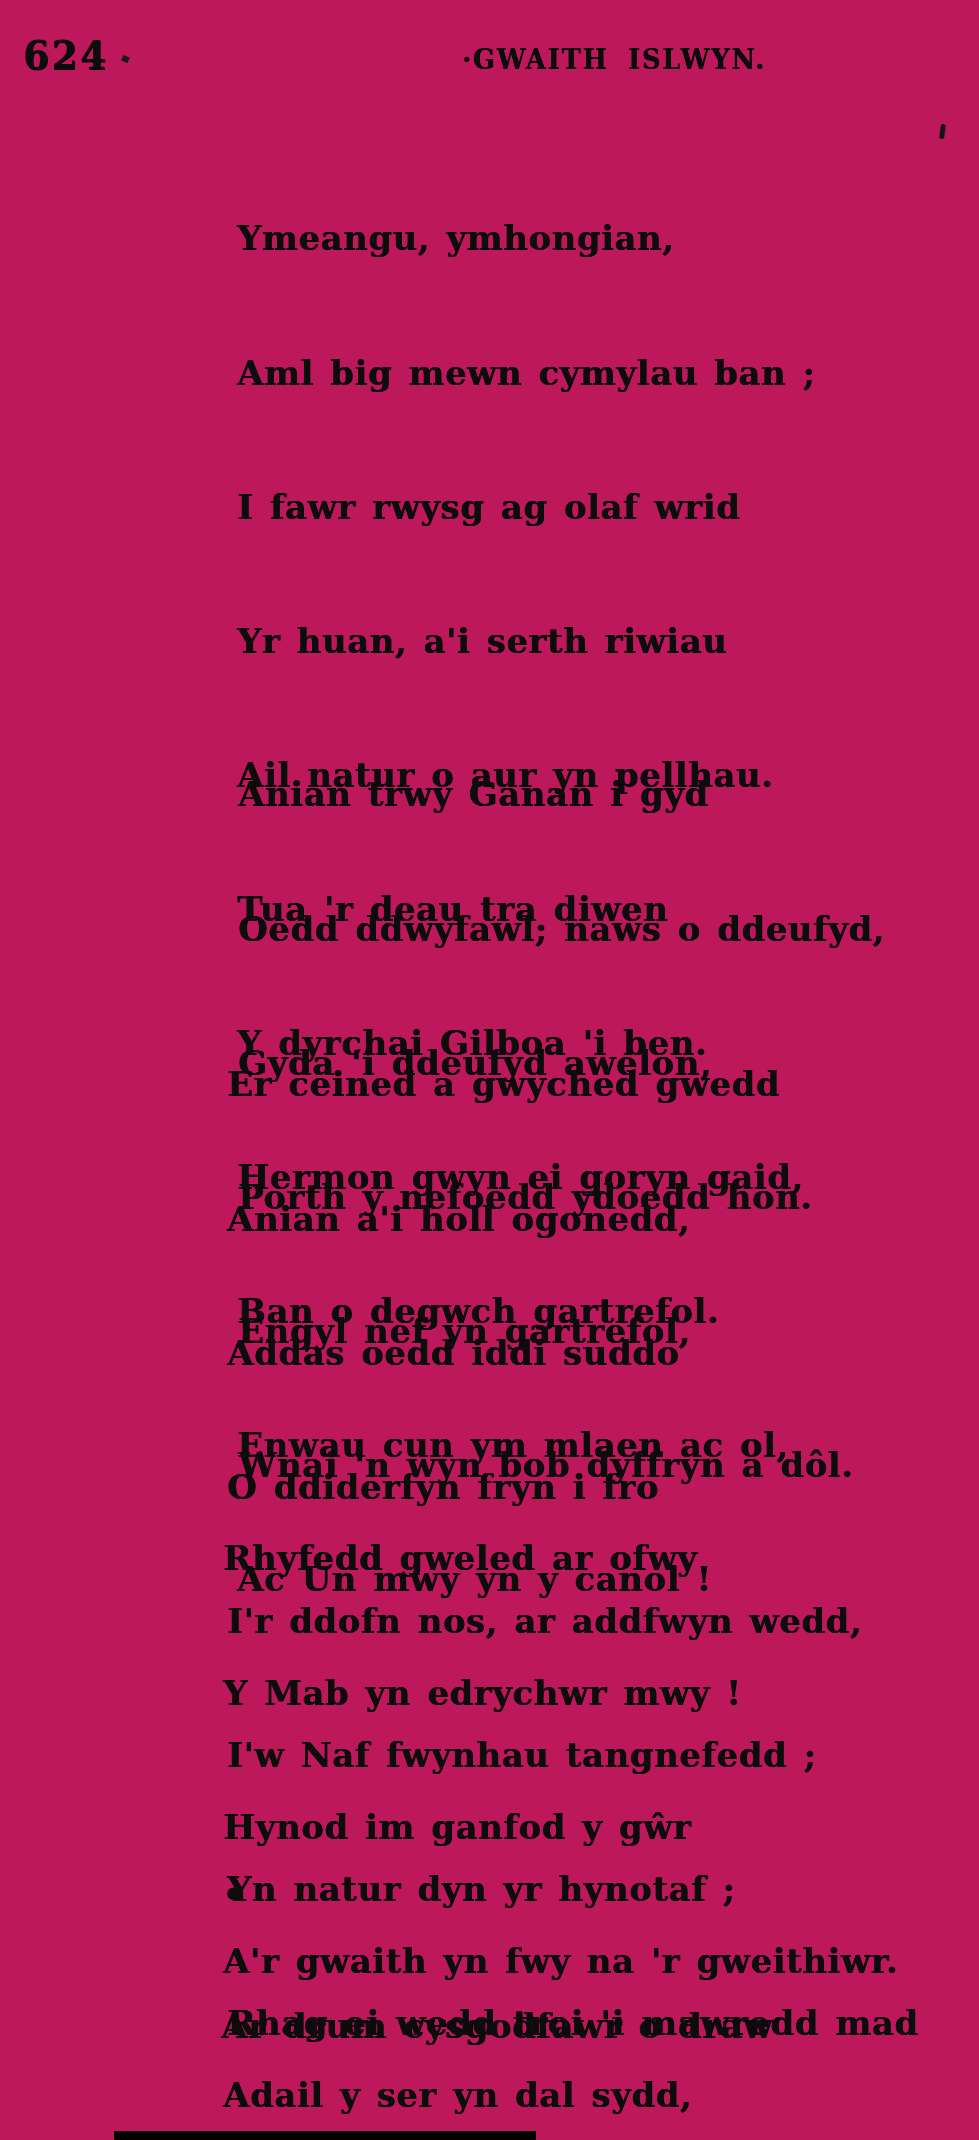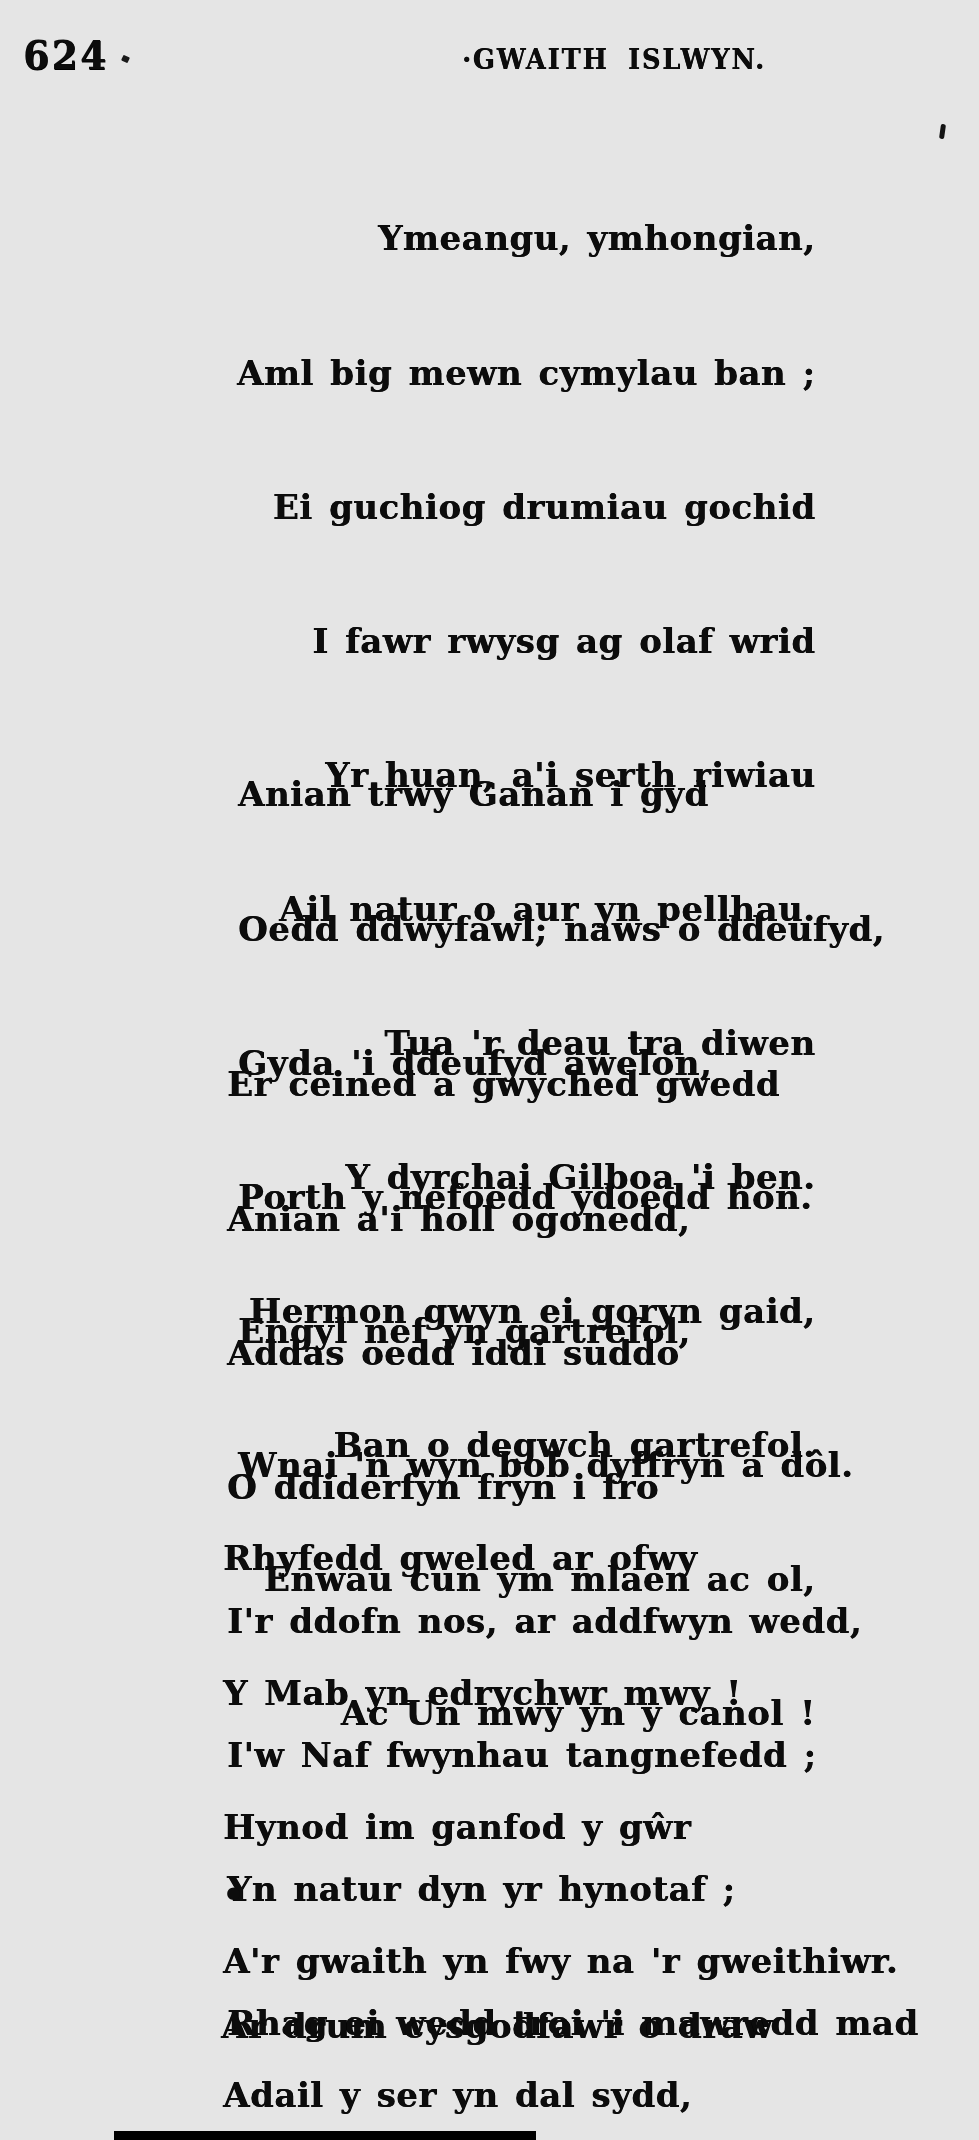--- a/index.html
+++ b/index.html
@@ -4,21 +4,21 @@
 <style>
   html, body {
     margin: 0;
     padding: 0;
     background: #ffffff;
   }
   .page {
     position: relative;
     width: 979px;
     height: 2140px;
-    background: #e5e5e5;
+    background: #be185d;
     overflow: hidden;
     font-family: "DejaVu Serif", serif;
     color: #0c0c0c;
   }
   .pageno {
     position: absolute;
     left: 23px;
     top: 33px;
     font-size: 38px;
     font-weight: 700;
@@ -62,21 +62,21 @@
   .stanza {
     position: absolute;
     font-size: 34px;
     font-weight: 700;
     line-height: 44.7px;
     letter-spacing: 0.5px;
     word-spacing: 4px;
     white-space: pre;
     text-shadow: 0.45px 0.45px 0 #050505;
   }
-  .stanza-1 { top: 127px;  left: 237px; text-align: right; }
+  .stanza-1 { top: 127px;  left: 237px; }
   .stanza-2 { top: 683px;  left: 231px; margin-left: 7px; }
   .stanza-3 { top: 973px;  left: 227px; }
   .stanza-4 { top: 1447px; left: 223px; }
   .stanza-5 { top: 1915px; left: 221px; }
   .poem-line { height: 44.7px; }
   .separator-bullet {
     position: absolute;
     left: 222px;
     top: 1875px;
     font-size: 36px;
@@ -98,21 +98,20 @@
 <div class="page">
 
   <div class="pageno">624</div>
   <div class="pageno-artifact"></div>
   <div class="running-head">·GWAITH ISLWYN.</div>
   <div class="corner-tick"></div>
 
   <div class="stanza stanza-1">
     <div class="poem-line">Ymeangu, ymhongian,</div>
     <div class="poem-line">Aml big mewn cymylau ban ;</div>
-    <div class="poem-line">Ei guchiog drumiau gochid</div>
     <div class="poem-line">I fawr rwysg ag olaf wrid</div>
     <div class="poem-line">Yr huan, a'i serth riwiau</div>
     <div class="poem-line">Ail natur o aur yn pellhau.</div>
     <div class="poem-line">Tua 'r deau tra diwen</div>
     <div class="poem-line">Y dyrchai Gilboa 'i ben.</div>
     <div class="poem-line">Hermon gwyn ei goryn gaid,</div>
     <div class="poem-line">Ban o degwch gartrefol.</div>
     <div class="poem-line">Enwau cun ym mlaen ac ol,</div>
     <div class="poem-line">Ac Un mwy yn y canol !</div>
   </div>

